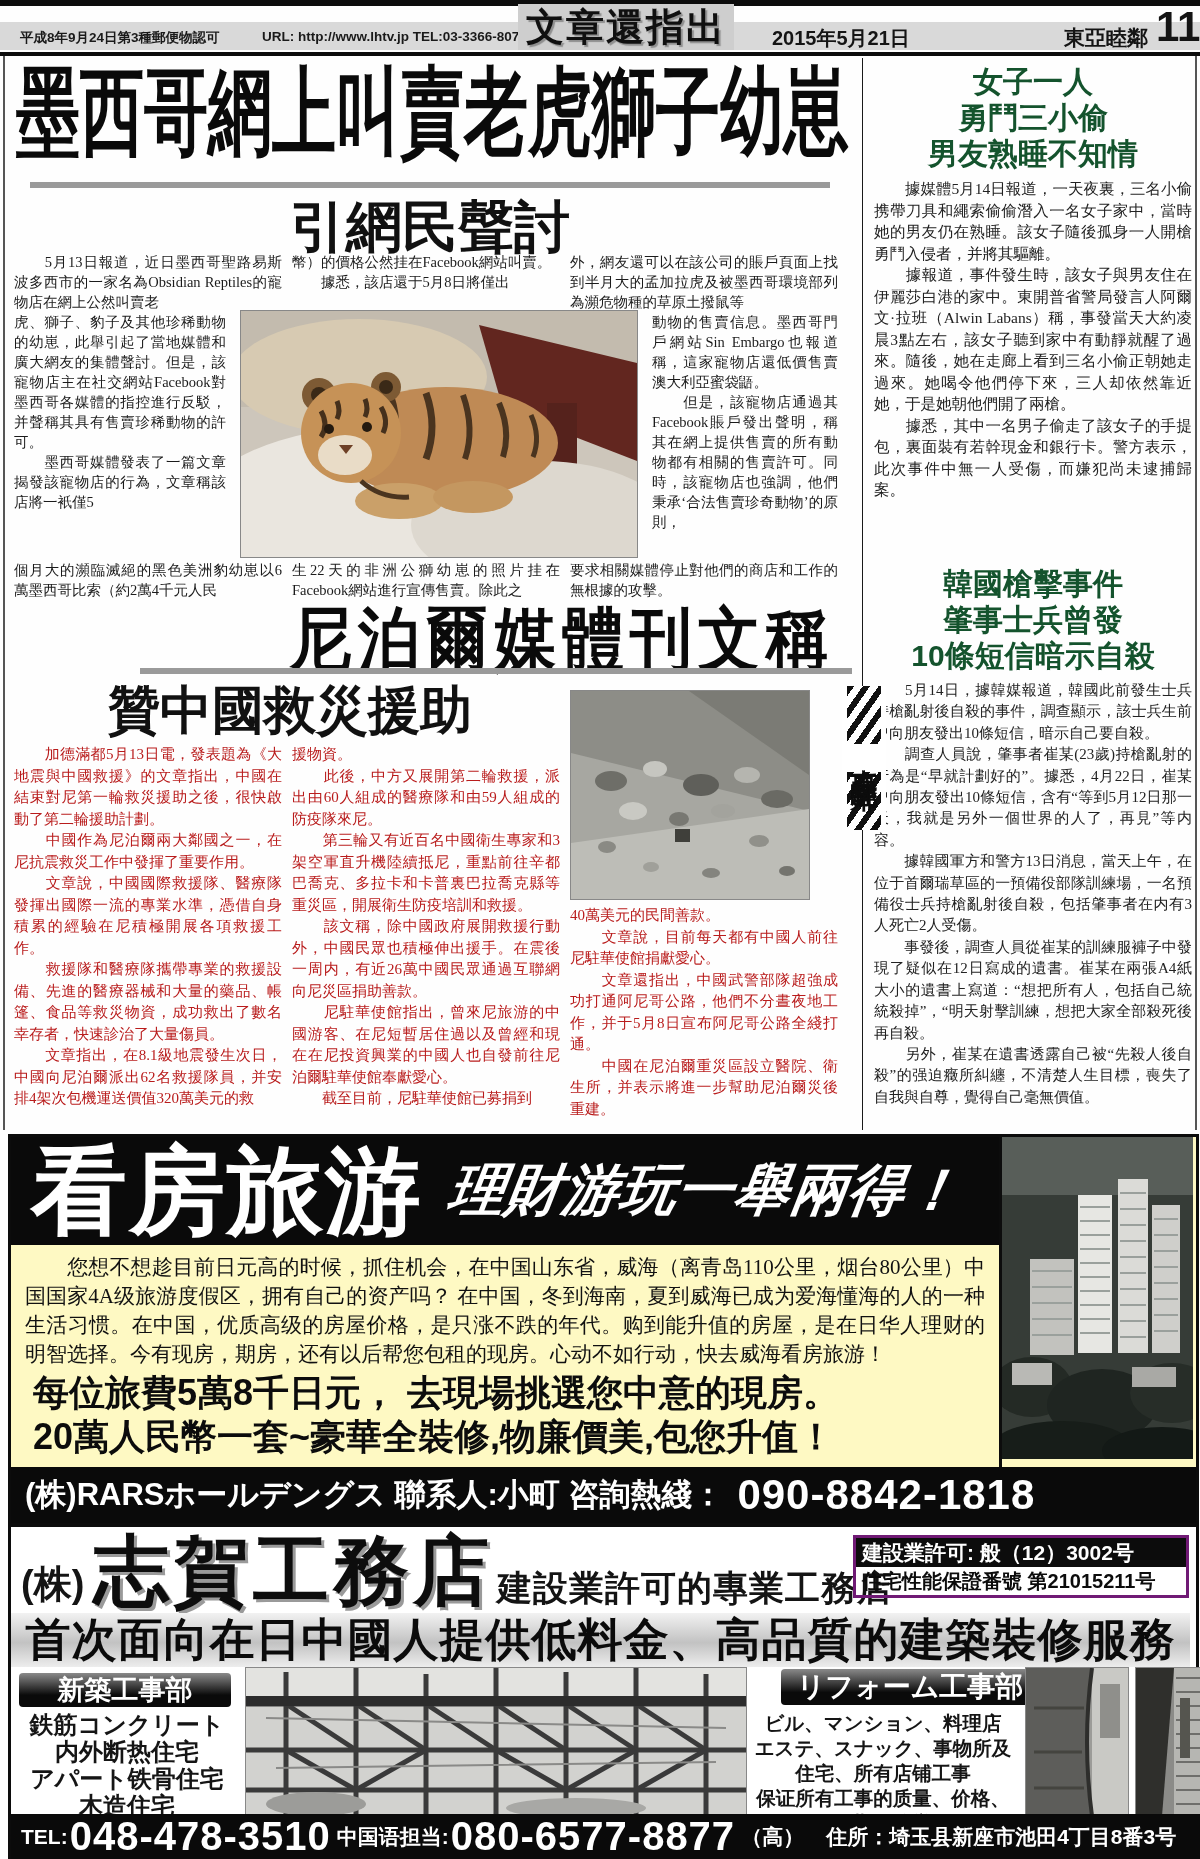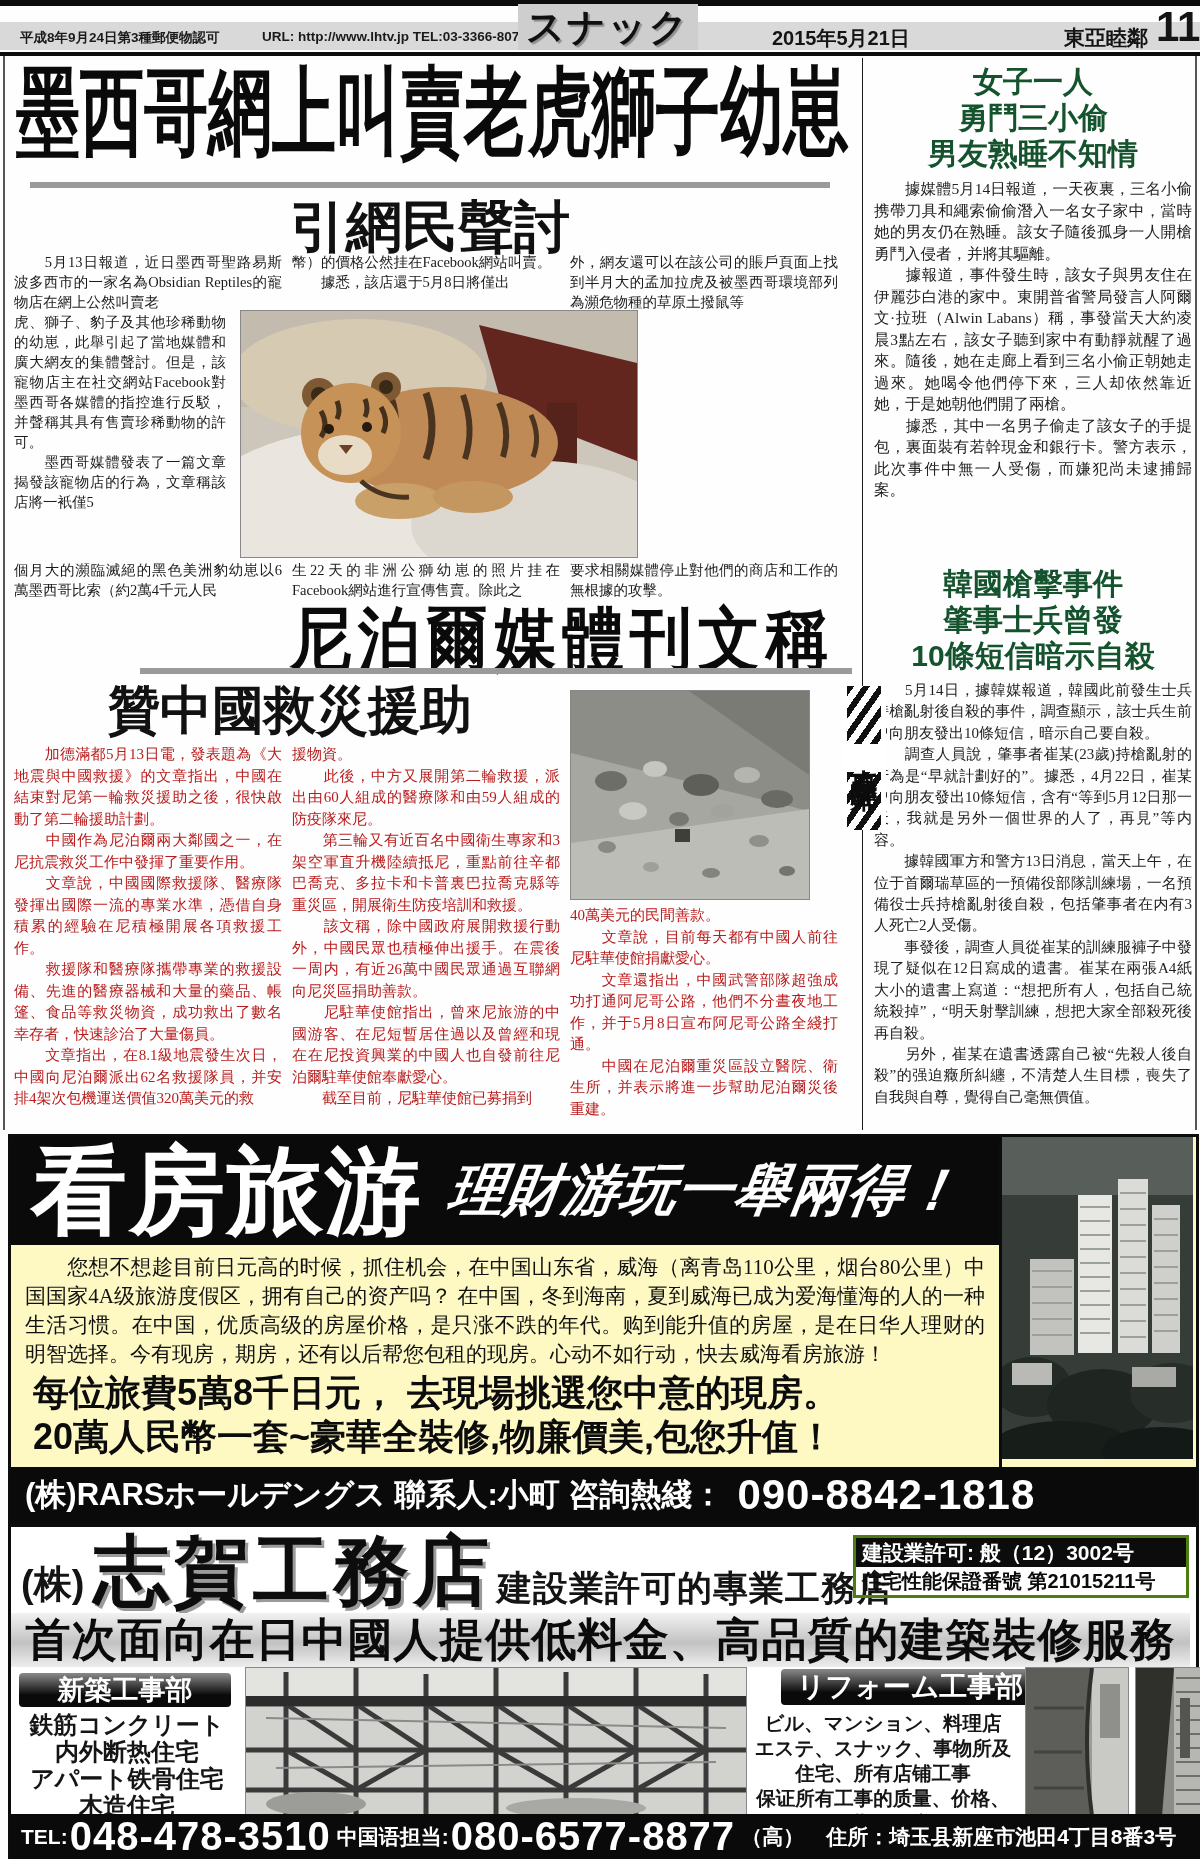--- a/index.html
+++ b/index.html
@@ -65,21 +65,21 @@
                padding-left:14px;white-space:nowrap;}
   .ad1-contact .t{font-size:31px;font-weight:900;}
   .ad1-contact .p{font-size:42px;font-weight:900;letter-spacing:1px;margin-left:14px;}
 
   
   .ad2{left:8px;top:1524px;width:1185px;height:332px;border:3px solid #0c0c0c;background:#fff;}
   .co-prefix{font-size:38px;font-weight:900;}
   .co-name{font-size:76px;font-weight:900;letter-spacing:4px;line-height:80px;
            color:#0d0d0d;text-shadow:3px 3px 0 #9a9a9a;}
   .co-desc{font-size:35px;font-weight:900;letter-spacing:1px;}
-  .lic-box{border:3px solid #4d7c0f;width:330px;font-weight:bold;}
+  .lic-box{border:3px solid #701a75;width:330px;font-weight:bold;}
   .lic1{background:#0c0c0c;color:#fff;font-size:21px;line-height:29px;padding:0 6px;white-space:nowrap;}
   .lic2{color:#0c0c0c;font-size:20px;line-height:28px;padding:0 6px;white-space:nowrap;}
   .ad2-slogan{font-size:45px;font-weight:900;letter-spacing:1px;text-align:center;line-height:54px;
               background:linear-gradient(180deg,#f2f2f2,#c2c2c2 55%,#ededed);color:#0b0b0b;white-space:nowrap;}
   .dept-label{background:linear-gradient(180deg,#8a8a8a,#0a0a0a 65%);color:#fff;font-weight:900;
               text-align:center;border-radius:4px;}
   .dept-items{font-weight:bold;color:#151515;text-align:center;}
   .ad2-footer{position:absolute;left:0;bottom:0;width:100%;height:45px;background:#0a0a0a;color:#fff;
               display:flex;align-items:center;padding-left:10px;white-space:nowrap;}
   .f-sm{font-size:21px;font-weight:bold;}
@@ -87,21 +87,21 @@
 </style>
 </head>
 <body>
 
 <div class="page">
 
   <div class="abs topbar"></div>
   <div class="abs greyband"></div>
   <div class="abs hdr-small" style="left:20px;top:29px;">平成8年9月24日第3種郵便物認可</div>
   <div class="abs hdr-small" style="left:262px;top:29px;">URL: http://www.lhtv.jp  TEL:03-3366-8071</div>
-  <div class="abs masthead" style="left:518px;top:4px;">スナック</div>
+  <div class="abs masthead" style="left:518px;top:4px;">文章還指出</div>
   <div class="abs hdr-date" style="left:772px;top:25px;">2015年5月21日</div>
   <div class="abs hdr-section" style="left:1064px;top:24px;">東亞睦鄰</div>
   <div class="abs hdr-page" style="left:1156px;top:6px;text-align:right;">11</div>
   <div class="abs hdr-rule"></div>
   <div class="abs edge" style="left:3px;top:56px;height:1074px;"></div>
   <div class="abs edge" style="left:1195px;top:56px;height:1074px;"></div>
   <div class="abs vdivider" style="left:862px;top:58px;height:1072px;"></div>
 
   <div class="abs head1" style="left:16px;top:64px;">墨西哥網上叫賣老虎獅子幼崽</div>
   <div class="abs grule" style="left:30px;top:182px;width:800px;"></div>
@@ -110,20 +110,22 @@
   <div class="abs bt" style="left:14px;top:252px;width:268px;">　　5月13日報道，近日墨西哥聖路易斯波多西市的一家名為Obsidian Reptiles的寵物店在網上公然叫賣老</div>
   <div class="abs bt" style="left:14px;top:312px;width:212px;">虎、獅子、豹子及其他珍稀動物的幼崽，此舉引起了當地媒體和廣大網友的集體聲討。但是，該寵物店主在社交網站Facebook對墨西哥各媒體的指控進行反駁，并聲稱其具有售賣珍稀動物的許可。
 　　墨西哥媒體發表了一篇文章揭發該寵物店的行為，文章稱該店將一衹僅5</div>
   <div class="abs bt" style="left:14px;top:560px;width:268px;">個月大的瀕臨滅絕的黑色美洲豹幼崽以6萬墨西哥比索（約2萬4千元人民</div>
 
   <div class="abs bt" style="left:292px;top:252px;width:268px;">幣）的價格公然挂在Facebook網站叫賣。
 　　據悉，該店還于5月8日將僅出</div>
   <div class="abs bt" style="left:292px;top:560px;width:268px;">生22天的非洲公獅幼崽的照片挂在Facebook網站進行宣傳售賣。除此之</div>
 
   <div class="abs bt" style="left:570px;top:252px;width:268px;">外，網友還可以在該公司的賬戶頁面上找到半月大的孟加拉虎及被墨西哥環境部列為瀕危物種的草原土撥鼠等</div>
+  <div class="abs bt" style="left:652px;top:312px;width:186px;">動物的售賣信息。墨西哥門戶網站Sin Embargo也報道稱，這家寵物店還低價售賣澳大利亞蜜袋鼯。
+　　但是，該寵物店通過其Facebook賬戶發出聲明，稱其在網上提供售賣的所有動物都有相關的售賣許可。同時，該寵物店也強調，他們秉承‘合法售賣珍奇動物’的原則，</div>
   <div class="abs bt" style="left:570px;top:560px;width:268px;">要求相關媒體停止對他們的商店和工作的無根據的攻擊。</div>
 
   <div class="abs photo-frame" style="left:240px;top:310px;width:396px;height:246px;">
     <svg width="396" height="246" viewBox="0 0 396 246">
       <rect width="396" height="246" fill="#cdc6bb"></rect>
       <rect width="396" height="96" fill="#c3bbae"></rect>
       <path d="M238,14 L396,52 L396,150 L262,98 Z" fill="#62261f"></path>
       <rect x="306" y="92" width="30" height="92" fill="#55221c"></rect>
       <ellipse cx="118" cy="66" rx="128" ry="58" fill="#d7cab2"></ellipse>
       <ellipse cx="150" cy="206" rx="200" ry="92" fill="#eae6df"></ellipse>

